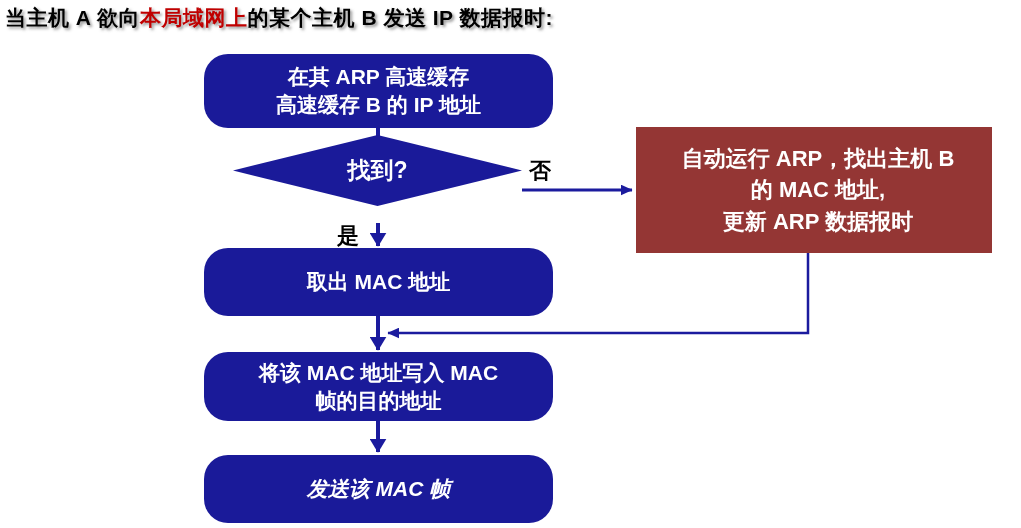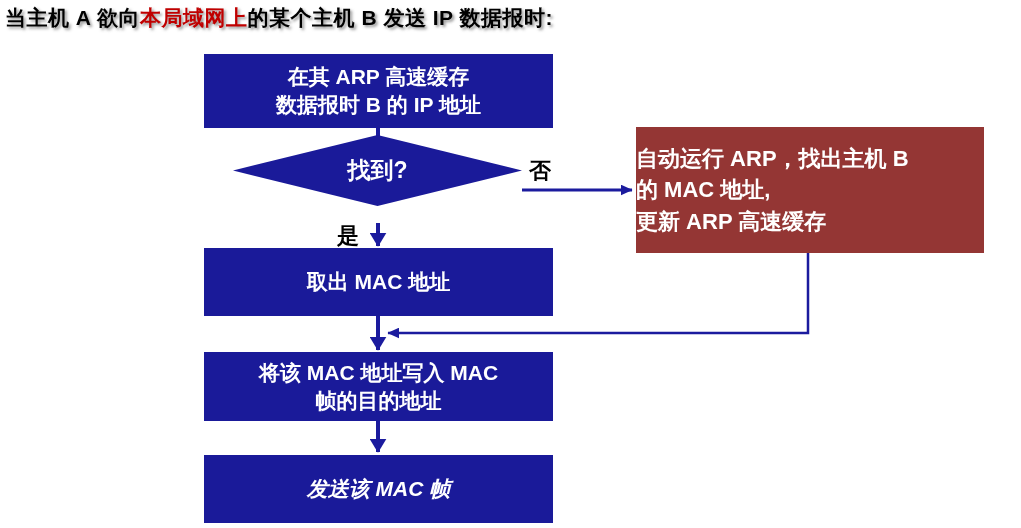--- a/index.html
+++ b/index.html
@@ -11,38 +11,38 @@
     position:absolute;left:5px;top:4px;white-space:nowrap;
     font-size:21px;font-weight:bold;color:#000;
     text-shadow:2px 2px 3px rgba(130,130,130,0.85);
     letter-spacing:0.5px;
   }
   .title .hl{color:var(--title-red,#c00000);}
   .bluebox{
     position:absolute;left:204px;width:349px;
     background:var(--box-blue,#1a1a99);color:#fff;font-weight:bold;
     display:flex;flex-direction:column;justify-content:center;align-items:center;
-    text-align:center;font-size:21px;line-height:1.32;
+    text-align:center;font-size:21px;line-height:1.32;border-radius:24px;
   }
   #box-start{top:54px;height:74px;}
   #box-extract{top:248px;height:68px;}
   #box-write{top:352px;height:69px;}
   #box-send{top:455px;height:68px;font-style:italic;}
   .diamond{
     position:absolute;left:233px;top:135px;width:289px;height:71px;
     background:var(--box-blue,#1a1a99);
     clip-path:polygon(0 50%,50% 0,100% 50%,50% 100%);
     display:flex;align-items:center;justify-content:center;
     color:#fff;font-weight:bold;font-size:23px;
   }
   .redbox{
     position:absolute;left:636px;top:127px;width:348px;height:126px;
     background:var(--box-red,#943634);color:#fff;font-weight:bold;
-    display:flex;flex-direction:column;justify-content:center;align-items:flex-start;
-    text-align:center;font-size:22px;line-height:1.42;
+    display:flex;flex-direction:column;justify-content:center;align-items:center;
+    text-align:center;font-size:22px;line-height:1.42;padding-left:8px;
   }
   .lbl{position:absolute;font-weight:bold;font-size:22px;color:#000;}
   #lbl-no{left:529px;top:156px;}
   #lbl-yes{left:337px;top:221px;}
   svg.overlay{position:absolute;left:0;top:0;width:1021px;height:528px;pointer-events:none;}
   svg .conn{stroke:var(--arrow-blue,#1b1b9e);fill:none;}
 </style>
 </head>
 <body>
 
@@ -62,34 +62,34 @@
     <path class="conn" d="M378,128 L378,151" stroke-width="4" marker-end="url(#mBig)"></path>
     <path class="conn" d="M522,190 L632,190" stroke-width="3" marker-end="url(#mSmall)"></path>
     <path class="conn" d="M378,223 L378,246" stroke-width="4" marker-end="url(#mBig)"></path>
     <path class="conn" d="M378,316 L378,350" stroke-width="4" marker-end="url(#mBig)"></path>
     <path class="conn" d="M808,253 L808,333 L388,333" stroke-width="2.5" marker-end="url(#mSmall)"></path>
     <path class="conn" d="M378,421 L378,452" stroke-width="4" marker-end="url(#mBig)"></path>
   </svg>
 
   <div class="bluebox" id="box-start">
     <span>在其 ARP 高速缓存</span>
-    <span>数据报时 B 的 IP 地址</span>
+    <span>高速缓存 B 的 IP 地址</span>
   </div>
 
   <div class="diamond">
     <span>找到?</span>
   </div>
 
   <div class="lbl" id="lbl-no">否</div>
   <div class="lbl" id="lbl-yes">是</div>
 
   <div class="redbox">
     <span>自动运行 ARP，找出主机 B</span>
     <span>的 MAC 地址,</span>
-    <span>更新 ARP 高速缓存</span>
+    <span>更新 ARP 数据报时</span>
   </div>
 
   <div class="bluebox" id="box-write">
     <span>将该 MAC 地址写入 MAC</span>
     <span>帧的目的地址</span>
   </div>
 
   <div class="bluebox" id="box-extract">
     <span>取出 MAC 地址</span>
   </div>

